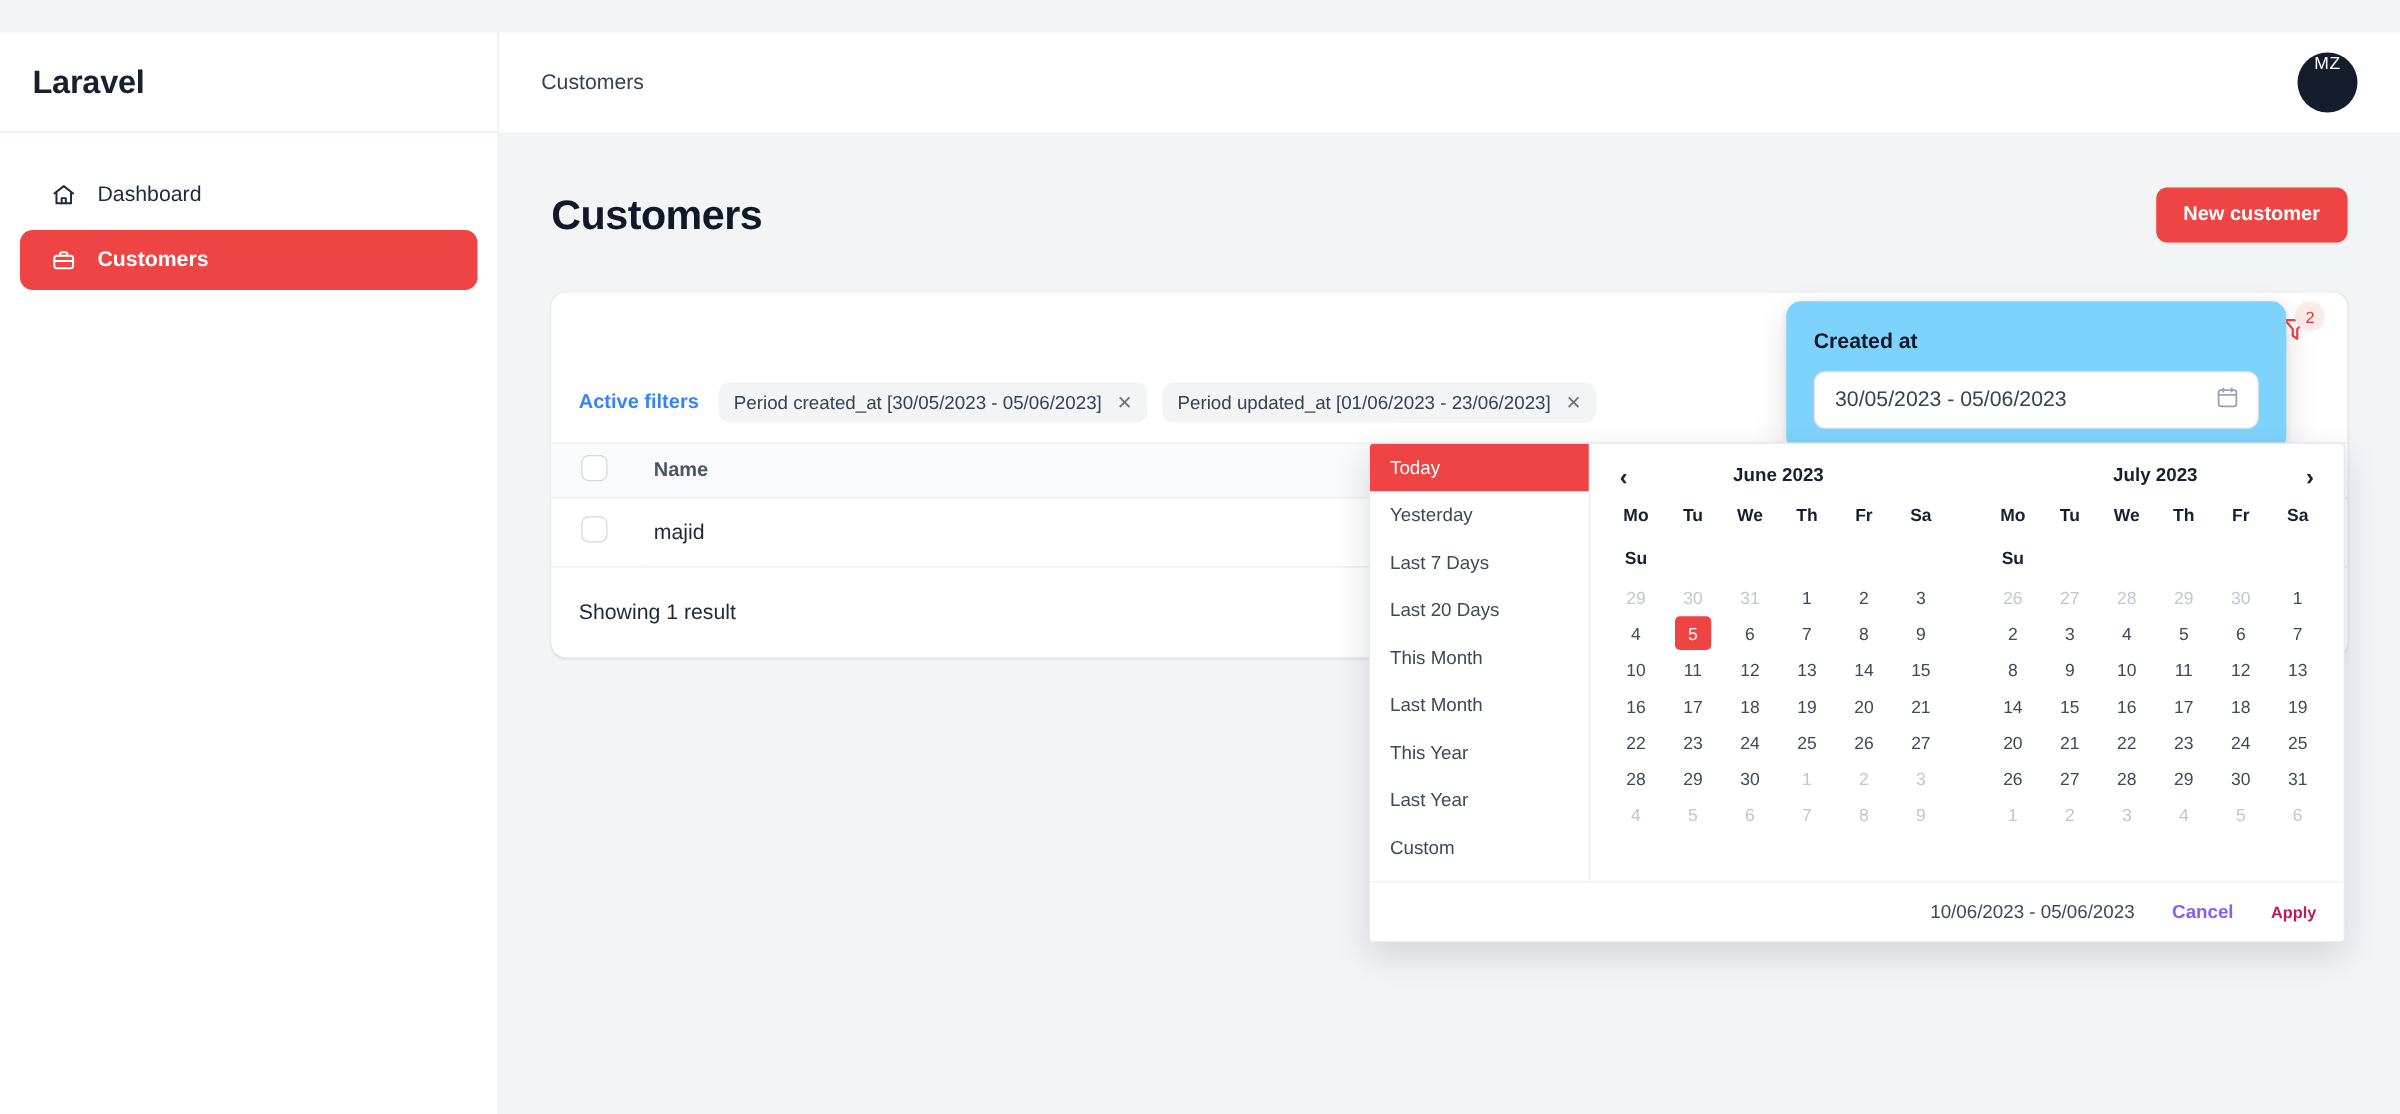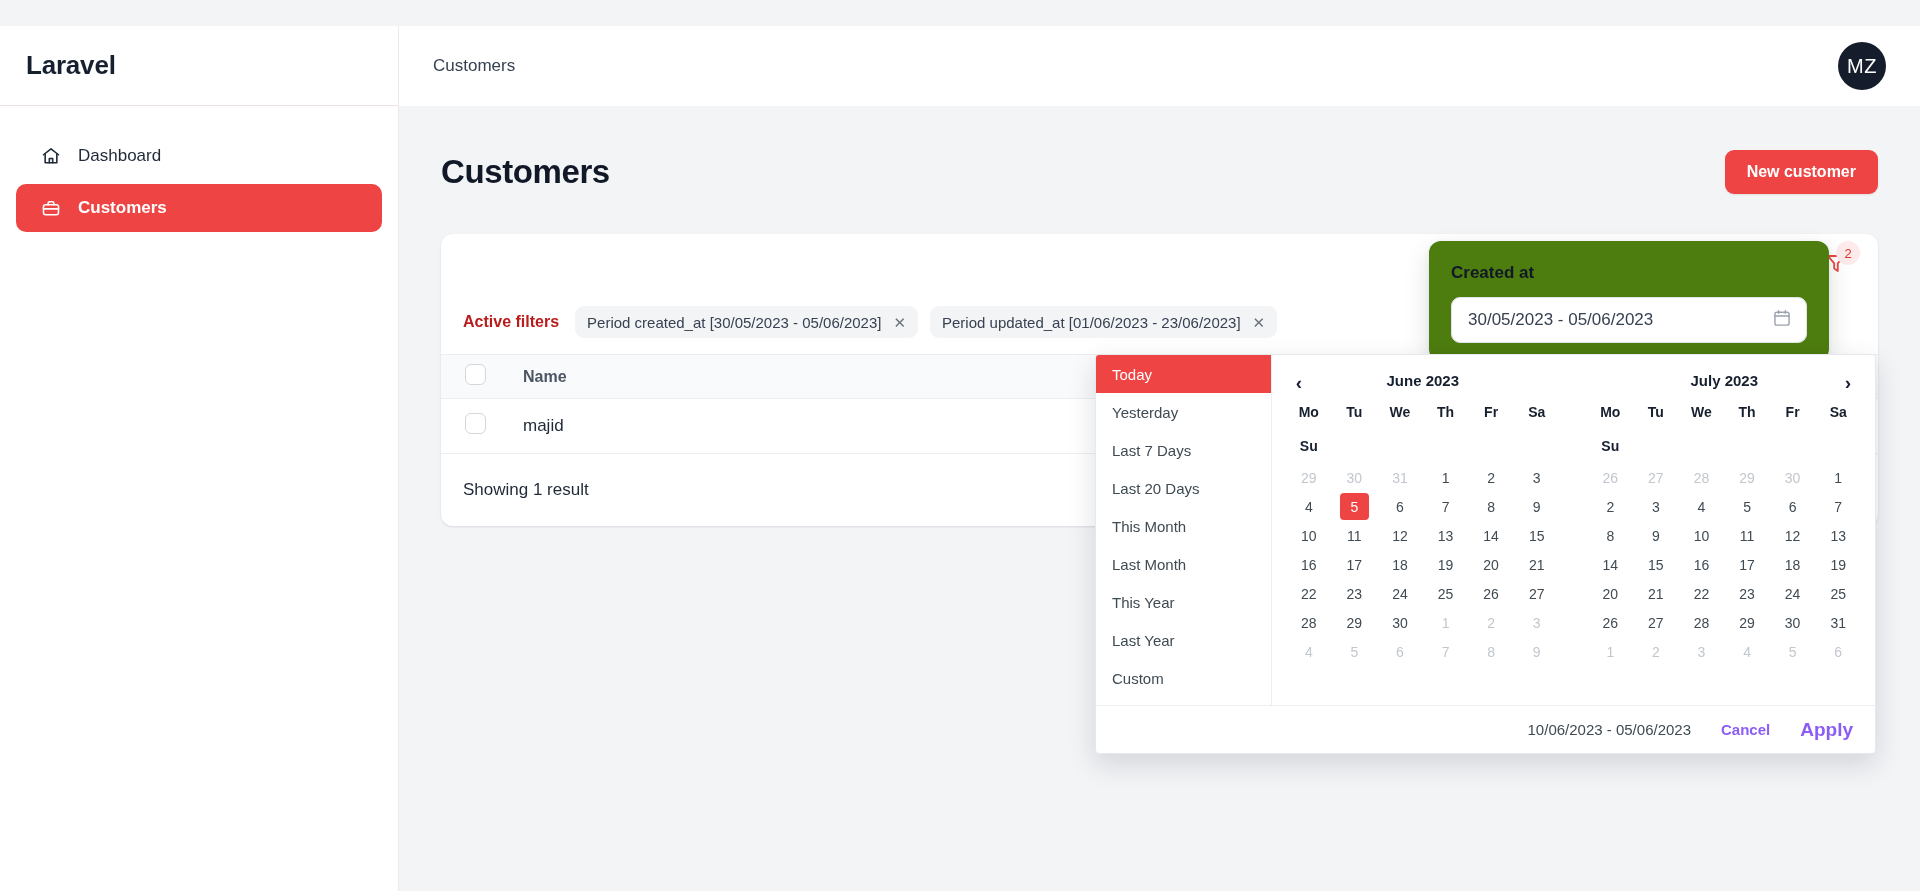--- a/index.html
+++ b/index.html
@@ -43,22 +43,22 @@
   .topbar {
     height: 80px; background: #ffffff;
     display: flex; align-items: center; justify-content: space-between;
     padding: 0 34px 0 34px;
     position: relative; z-index: 4;
   }
   .topbar-title { font-size: 17px; color: #374151; }
   .avatar {
     width: 48px; height: 48px; border-radius: 50%;
     background: #151c2c; color: #fff;
-    display: flex; align-items: center; justify-content: center;
-    font-size: 20px; font-weight: 500; letter-spacing: .5px;
+    display: flex; justify-content: center;
+    font-size: 14px; font-weight: 500; letter-spacing: .5px;
   }
 
   .page { padding: 44px 42px 0 42px; position: relative; }
   .page-head { display: flex; align-items: center; justify-content: space-between; }
   .page-title { font-size: 33px; font-weight: 700; color: #111827; letter-spacing: -.4px; }
   .btn-primary {
     background: #ef4444; color: #fff; border: none;
     border-radius: 9px; height: 44px; padding: 0 22px;
     font-size: 16px; font-weight: 600; cursor: pointer;
     font-family: "Liberation Sans", sans-serif;
@@ -91,21 +91,21 @@
     min-width: 24px; height: 24px; padding: 0 5px;
     border-radius: 12px; background: #fdeaea; color: #e0352b;
     font-size: 13px; font-weight: 500;
     display: flex; align-items: center; justify-content: center;
   }
 
   .filters-row {
     display: flex; align-items: center; gap: 12px;
     padding: 10px 22px 16px 22px;
   }
-  .filters-label { font-size: 16px; font-weight: 700; color: #b91c1c; margin-right: 4px; }
+  .filters-label { font-size: 16px; font-weight: 700; color: #3b82f6; margin-right: 4px; }
   .chip {
     display: inline-flex; align-items: center; gap: 12px;
     background: #f3f4f6; border-radius: 9px;
     height: 32px; padding: 0 12px;
     font-size: 15px; color: #374151; white-space: nowrap;
   }
   .chip-x { color: #6b7280; font-size: 15px; cursor: pointer; line-height: 1; }
 
   .tbl { width: 100%; border-collapse: collapse; }
   .tbl thead th {
@@ -133,21 +133,21 @@
     height: 40px; padding: 0 12px 0 16px;
     background: #fff; font-size: 17px; color: #1f2937; cursor: pointer;
   }
   .perpage .chev { color: #6b7280; }
 
   
   .filter-panel {
     position: absolute;
     left: 1470px; top: 295px;
     width: 400px;
-    background: #4d7c0f;
+    background: #7dd3fc;
     border-radius: 12px;
     box-shadow: 0 10px 26px rgba(16,24,40,.13), 0 2px 6px rgba(16,24,40,.07);
     padding: 22px 22px 18px 22px;
     z-index: 20;
   }
   .fp-label { font-size: 17px; font-weight: 700; color: #111827; margin-bottom: 14px; }
   .fp-input {
     border: 1px solid #e2e4e9; border-radius: 9px;
     height: 46px; display: flex; align-items: center; justify-content: space-between;
     padding: 0 14px 0 16px;
@@ -204,21 +204,21 @@
   .day.muted { color: #c2c7cd; }
   .day.sel { background: #ef4444; color: #ffffff; font-weight: 500; }
 
   .picker-foot {
     height: 48px; border-top: 1px solid #eceef1;
     display: flex; align-items: center; justify-content: flex-end;
     gap: 30px; padding: 0 22px;
   }
   .range-text { font-size: 15px; color: #3f4a52; }
   .btn-cancel { font-size: 15px; font-weight: 700; color: #8b5cf6; cursor: pointer; }
-  .btn-apply { font-size: 19px; font-weight: 700; color: #8b5cf6; cursor: pointer; }
+  .btn-apply { font-size: 13px; font-weight: 700; color: #be185d; cursor: pointer; }
 </style>
 </head>
 <body>
 
 <div id="app">
 
   <aside class="sidebar">
     <div class="brand">
       <span class="brand-text">Laravel</span>
     </div>

